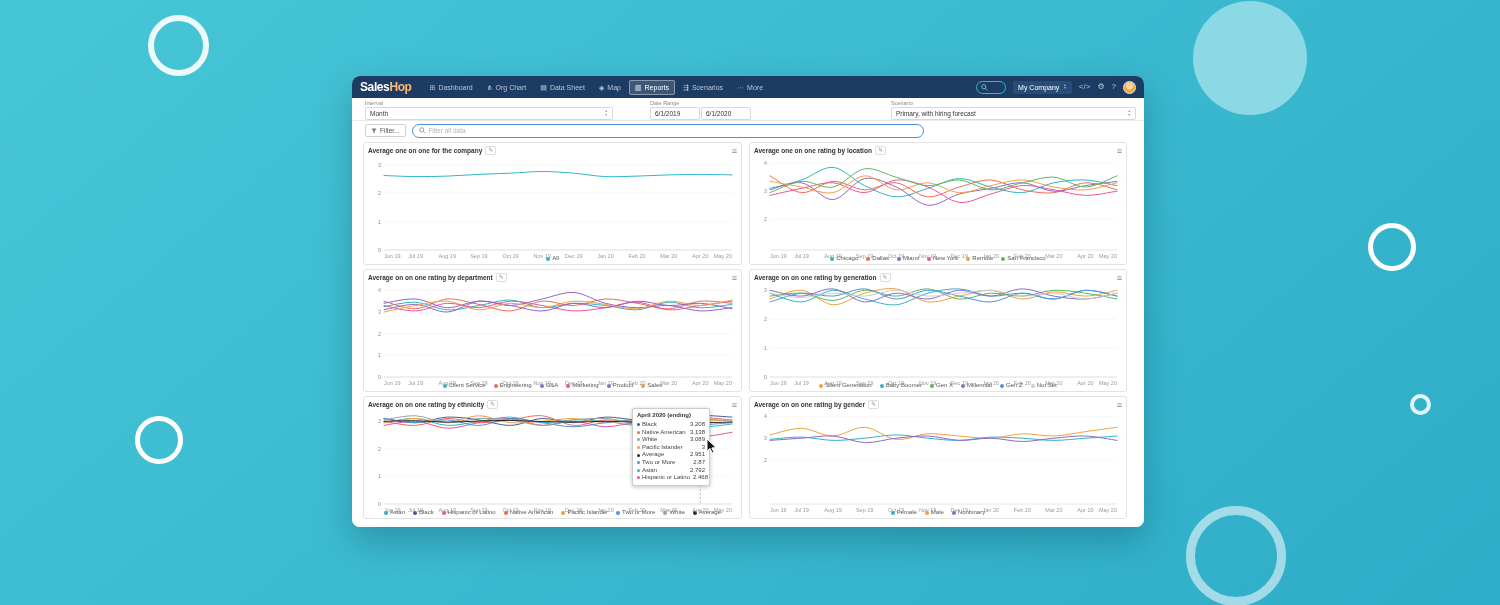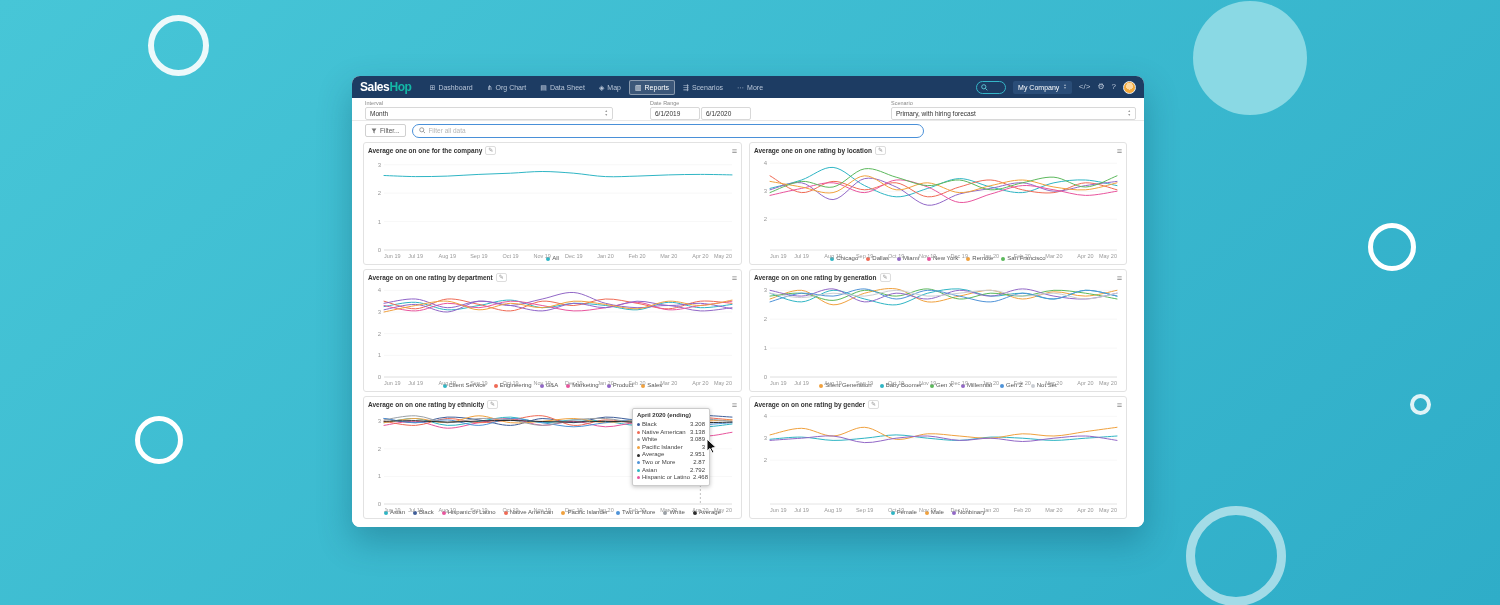--- a/index.html
+++ b/index.html
@@ -13,21 +13,21 @@
   .deco.c5{left:135px;top:416px;width:48px;height:48px;border:5px solid #ffffff;}
   .deco.c6{left:1186px;top:506px;width:100px;height:100px;border:9px solid rgba(255,255,255,.55);}
 
   .window{position:absolute;left:352px;top:76px;width:792px;height:451px;background:#fff;border-radius:8px;
           box-shadow:0 14px 34px rgba(5,55,80,.3);overflow:hidden;display:flex;flex-direction:column;}
 
   
   .navbar{height:22px;background:#1d3c63;display:flex;align-items:center;padding:0 8px;flex:0 0 auto;gap:2px;}
   .logo{font-size:12px;font-weight:bold;letter-spacing:-.4px;margin-right:10px;cursor:pointer;line-height:22px;}
   .logo .p1{color:#ffffff;}
-  .logo .p2{color:#14b8a6;}
+  .logo .p2{color:#fdba74;}
   .nav-item{display:flex;align-items:center;gap:3px;color:#b9c6d8;font-size:7px;padding:2px 5px;border-radius:2px;
             cursor:pointer;white-space:nowrap;border:1px solid transparent;line-height:9px;}
   .nav-item.active{background:rgba(255,255,255,.14);border:1px solid rgba(255,255,255,.4);color:#ffffff;}
   .nav-icon{font-size:7px;line-height:7px;}
   .nav-right{margin-left:auto;display:flex;align-items:center;gap:7px;}
   .searchbox{width:30px;height:13px;border:1px solid #35b6c9;border-radius:7px;display:flex;align-items:center;padding:0 4px;}
   .company{background:#2a4d78;color:#fff;font-size:7px;padding:2px 5px;border-radius:2px;display:flex;gap:4px;align-items:center;cursor:pointer;line-height:9px;}
   .nav-right .ico{color:#b9c6d8;font-size:8px;cursor:pointer;line-height:10px;}
   .avatar{width:13px;height:13px;border-radius:50%;background:radial-gradient(circle at 50% 38%, #ffd9a0 0 38%, #f2a83a 40%);border:1px solid #e8ecf2;cursor:pointer;}
   .updown{display:inline-flex;flex-direction:column;font-size:3.5px;line-height:3.2px;color:#9fb0c4;}

